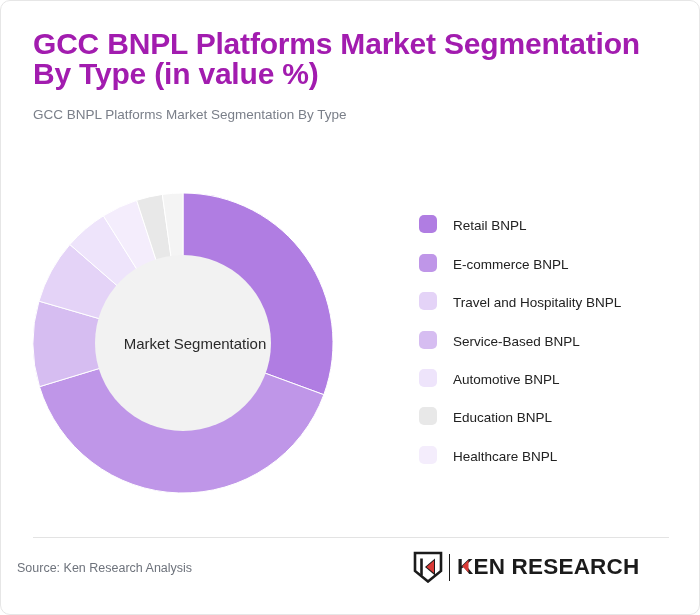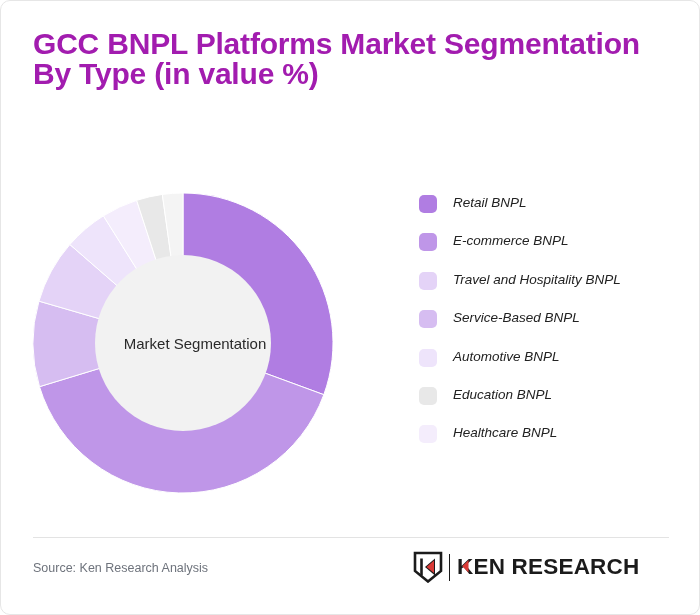--- a/index.html
+++ b/index.html
@@ -84,23 +84,22 @@
 
   
   #legend {
     position: absolute;
     left: 418px;
     top: 14px;
     width: 265px;
   }
   .legend-item {
     display: flex;
-    align-items: flex-start;
+    align-items: flex-end;
     height: 38.4px;
-    font-style: italic;
   }
   .legend-swatch {
     width: 18px;
     height: 18px;
     border-radius: 5px;
     flex: 0 0 auto;
   }
   .legend-label {
     margin-left: 16px;
     font-size: 13.5px;
@@ -112,21 +111,21 @@
   #footer-divider {
     position: absolute;
     left: 32px;
     top: 536px;
     width: 636px;
     height: 1px;
     background: #e3e3e3;
   }
   #source-text {
     position: absolute;
-    left: 32px;
+    left: 16px;
     top: 560px;
     font-size: 12.5px;
     color: #6e737c;
   }
   #brand-logo {
     position: absolute;
     right: 30px;
     top: 549px;
     display: flex;
     align-items: center;
@@ -143,20 +142,21 @@
   #brand-wordmark { flex: 0 0 auto; display: block; }
 </style>
 </head>
 <body>
 
 <div id="card">
 
   <div id="header">
     <h1 id="chart-title">GCC BNPL Platforms Market Segmentation By Type (in value %)</h1>
     <div id="subtitle-block">
+      <span class="subtitle-line">GCC BNPL Platforms Market Segmentation By Type</span>
     </div>
   </div>
 
   <div id="plot-area">
 
     <div id="donut-wrap">
       <svg id="donut-svg" viewBox="0 0 300 300">
         <g id="donut-slices">
             <path d="M 150 150 L 150.00 0.00 A 150 150 0 0 1 290.81 201.70 Z" fill="#b07de2" stroke="#ffffff" stroke-width="1"></path>
             <path d="M 150 150 L 290.81 201.70 A 150 150 0 0 1 6.49 193.66 Z" fill="#bf96e8" stroke="#ffffff" stroke-width="1"></path>

